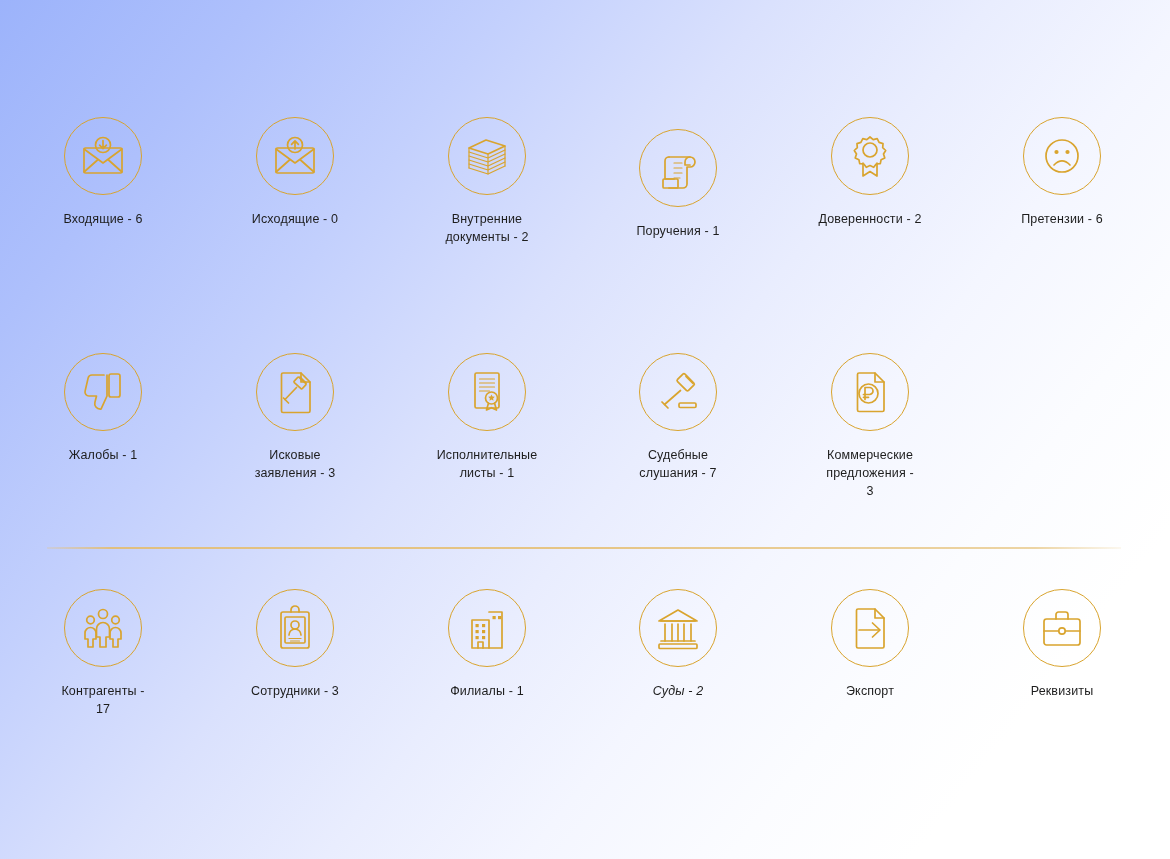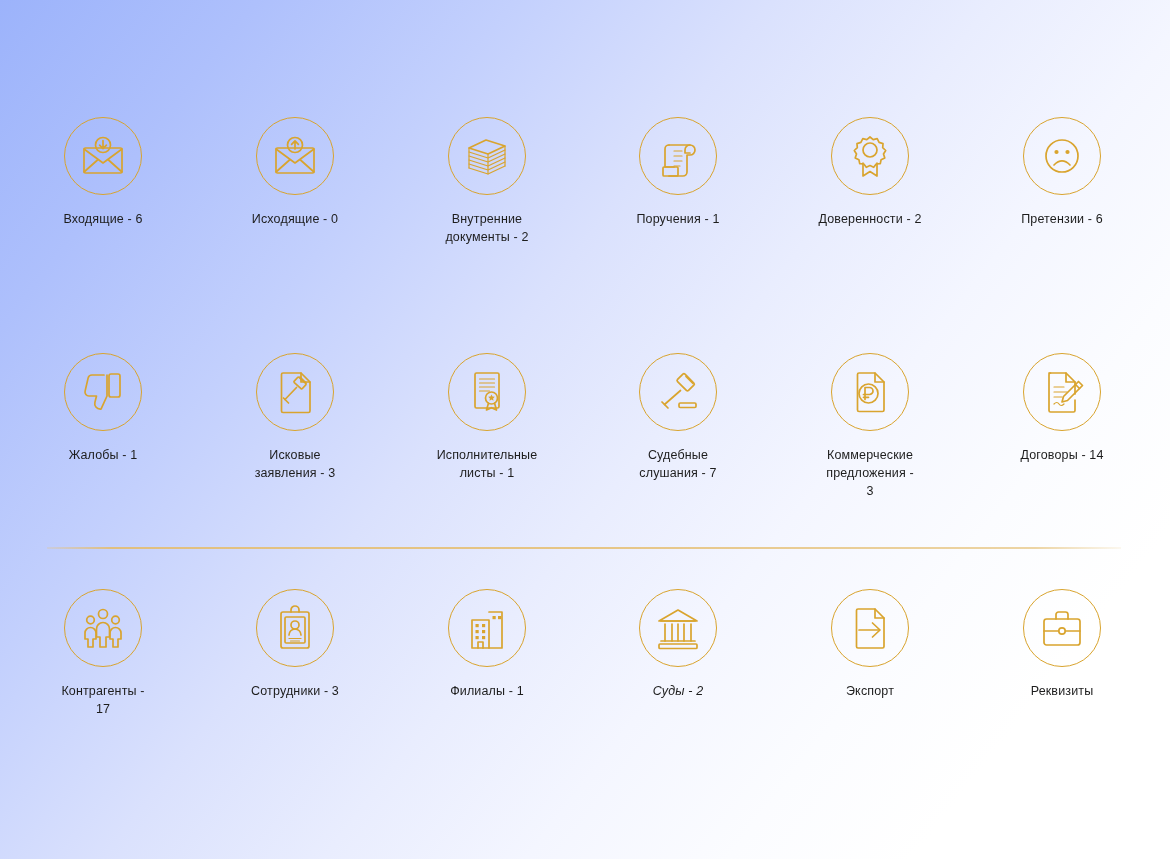--- a/index.html
+++ b/index.html
@@ -142,21 +142,21 @@
     <path class="thin" d="M5 23 L24 29 L41 21"></path>
     <path class="thin" d="M5 27 L24 33 L41 25"></path>
     <path class="thin" d="M5 31 L24 37 L41 29"></path>
     <path class="thin" d="M5 35 L24 41 L41 33"></path>
     <path class="thin" d="M5 15 V35 M41 13 V33 M24 21 V41"></path>
         </svg>
       </div>
       <div class="tile-label">Внутренние
 документы  - 2</div>
     </div>
-    <div class="tile" style="left: 598px; top: 117px;">
+    <div class="tile" style="left: 598px; top: 129px;">
       <div class="icon-circle">
         <svg viewBox="0 0 46 46" xmlns="http://www.w3.org/2000/svg">
     <path class="st" d="M14 12 h21 a5 5 0 0 1 0 10 h-3 v17 a4 4 0 0 1 -4 4 h-14"></path>
     <path class="st" d="M35 12 a5 5 0 0 0 -5 5 v3 h5"></path>
     <path class="st" d="M14 12 a4 4 0 0 0 -4 4 v18 h9"></path>
     <rect class="st" x="8" y="34" width="15" height="9" rx="1"></rect>
     <path class="thin" d="M19 18 h8 M19 23 h8 M19 28 h8 M19 33 h6"></path>
         </svg>
       </div>
       <div class="tile-label">Поручения  - 1</div>
@@ -238,34 +238,20 @@
     <path class="st" d="M28 4 v9 h9"></path>
     <circle class="st" cx="21.5" cy="24.5" r="9.5"></circle>
     <path class="st" d="M18 25.5 V18.5 h4.5 a3.5 3.5 0 0 1 0 7 H16.5"></path>
     <path class="st" d="M18 25.5 V30.5"></path>
     <path class="st" d="M16.5 28.3 h5"></path>
         </svg>
       </div>
       <div class="tile-label">Коммерческие
 предложения -
 3</div>
-    </div>
-    <div class="tile" style="left: 982px; top: 353px;">
-      <div class="icon-circle">
-        <svg viewBox="0 0 46 46" xmlns="http://www.w3.org/2000/svg">
-    <path class="st" d="M10 4 h17 l9 9 v12"></path>
-    <path class="st" d="M36 31 v10.5 a1.5 1.5 0 0 1 -1.5 1.5 h-23 a1.5 1.5 0 0 1 -1.5 -1.5 V5.5 A1.5 1.5 0 0 1 11.5 4"></path>
-    <path class="st" d="M27 4 v9 h9"></path>
-    <path class="thin" d="M15 18 h10 M15 23 h13 M15 28 h8"></path>
-    <path class="st" d="M39.5 12.5 l4 4 -15 15 -5.5 1.5 1.5 -5.5 Z"></path>
-    <path class="st" d="M36.5 15.5 l4 4"></path>
-    <path class="thin" d="M15 35 q3 -3 5 0 t5 0"></path>
-        </svg>
-      </div>
-      <div class="tile-label">Договоры  - 14</div>
     </div>
     <div class="tile" style="left: 23px; top: 589px;">
       <div class="icon-circle">
         <svg viewBox="0 0 46 46" xmlns="http://www.w3.org/2000/svg">
     <circle class="st" cx="23" cy="9" r="4.5"></circle>
     <path class="st" d="M16.5 24 a6.5 6.5 0 0 1 13 0 v8 h-3.5 v10 h-6 v-10 h-3.5 Z"></path>
     <circle class="st" cx="10.5" cy="15" r="3.8"></circle>
     <path class="st" d="M5 28 a5.5 5.5 0 0 1 11 0 v6 h-3 v8 h-5 v-8 h-3 Z"></path>
     <circle class="st" cx="35.5" cy="15" r="3.8"></circle>
     <path class="st" d="M30 28 a5.5 5.5 0 0 1 11 0 v6 h-3 v8 h-5 v-8 h-3 Z"></path>

